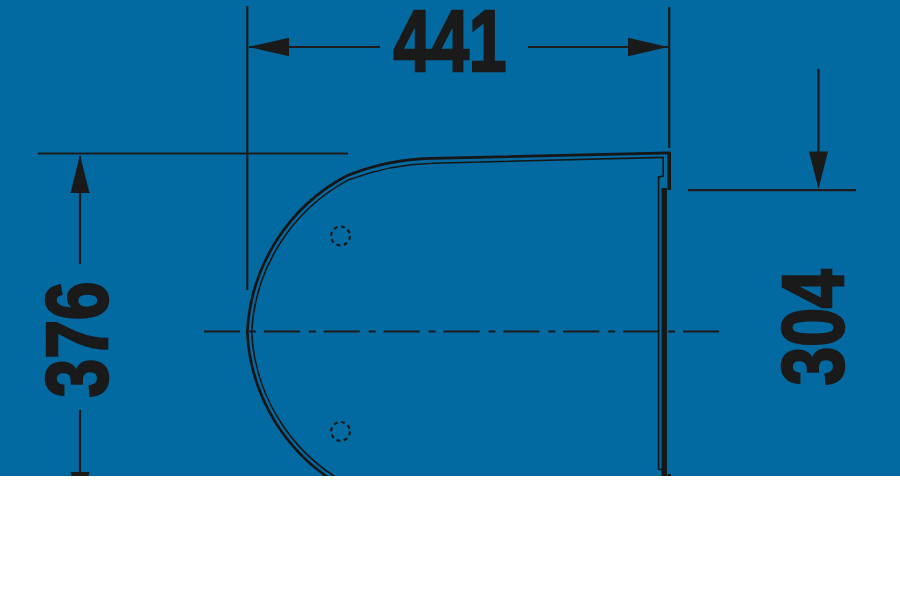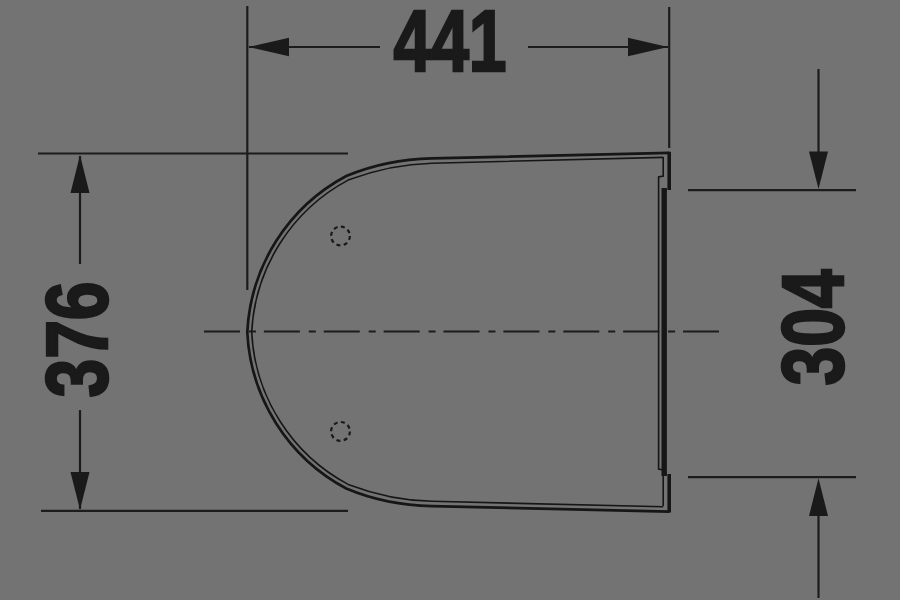--- a/index.html
+++ b/index.html
@@ -1,16 +1,16 @@
 <!DOCTYPE html>
 <html><head>
 <meta charset="utf-8">
 <style>
   html,body{margin:0;padding:0;background:#ffffff;}
-  .wrap{width:900px;height:600px;position:relative;overflow:hidden;background:#737373;}
+  .wrap{width:900px;height:476px;position:relative;overflow:hidden;background:#0369a1;}
   svg{display:block;}
   text{font-family:"Liberation Sans", sans-serif;font-weight:bold;fill:#1a1a1a;}
 </style>
 </head>
 <body>
 <div class="wrap">
 <svg width="900" height="600" viewBox="0 0 900 600">
   <g stroke="#1c1c1c" fill="none" stroke-width="2.2">
 
     <line x1="247.3" y1="6" x2="247.3" y2="290"></line>

